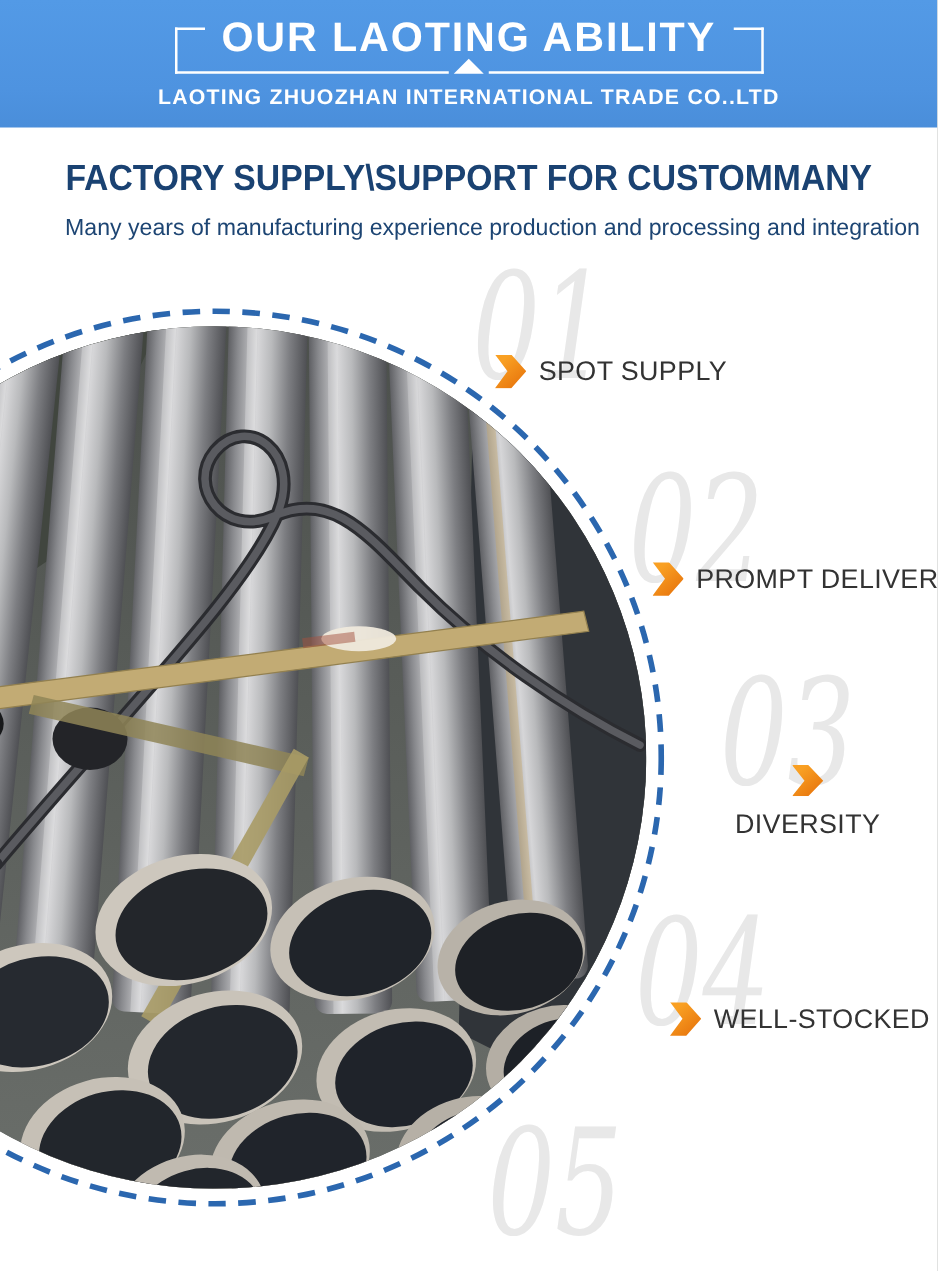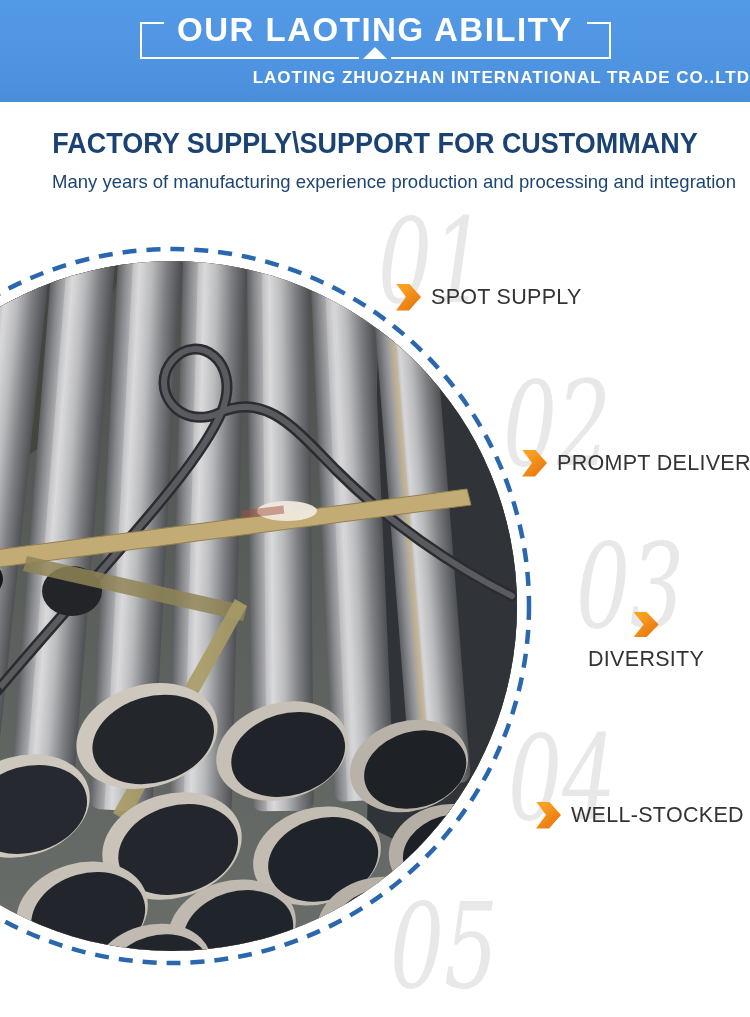--- a/index.html
+++ b/index.html
@@ -23,21 +23,21 @@
   .fr{position:absolute;background:#ffffff;}
   .fr-lt{left:140px;top:22px;width:24px;height:2px;}
   .fr-lv{left:140px;top:22px;width:2px;height:37px;}
   .fr-rt{left:587px;top:22px;width:24px;height:2px;}
   .fr-rv{left:609px;top:22px;width:2px;height:37px;}
   .fr-bl{left:140px;top:57px;width:219px;height:2px;}
   .fr-br{left:391px;top:57px;width:220px;height:2px;}
   .fr-tri{position:absolute;left:363px;top:47px;width:0;height:0;
     border-left:12px solid transparent;border-right:12px solid transparent;
     border-bottom:12px solid #ffffff;}
-  .banner-company{position:absolute;left:0;top:68px;width:100%;text-align:right;
+  .banner-company{position:absolute;left:0;top:68px;width:100%;text-align:center;
     color:#ffffff;font-size:17px;font-weight:700;letter-spacing:1px;}
   
   .heading{position:absolute;left:0;top:127px;width:100%;text-align:center;
     color:var(--navy);font-size:29px;font-weight:700;letter-spacing:0;
     transform:scaleX(.93);line-height:33px;}
   .subheading{position:absolute;left:0;top:170px;width:100%;text-align:center;
     color:#1d4573;font-size:18.5px;line-height:23px;margin-left:19px;}
   
   .ring-svg{position:absolute;left:-191px;top:243px;z-index:2;}
   .photo-circle{position:absolute;left:-173px;top:261px;width:690px;height:690px;

